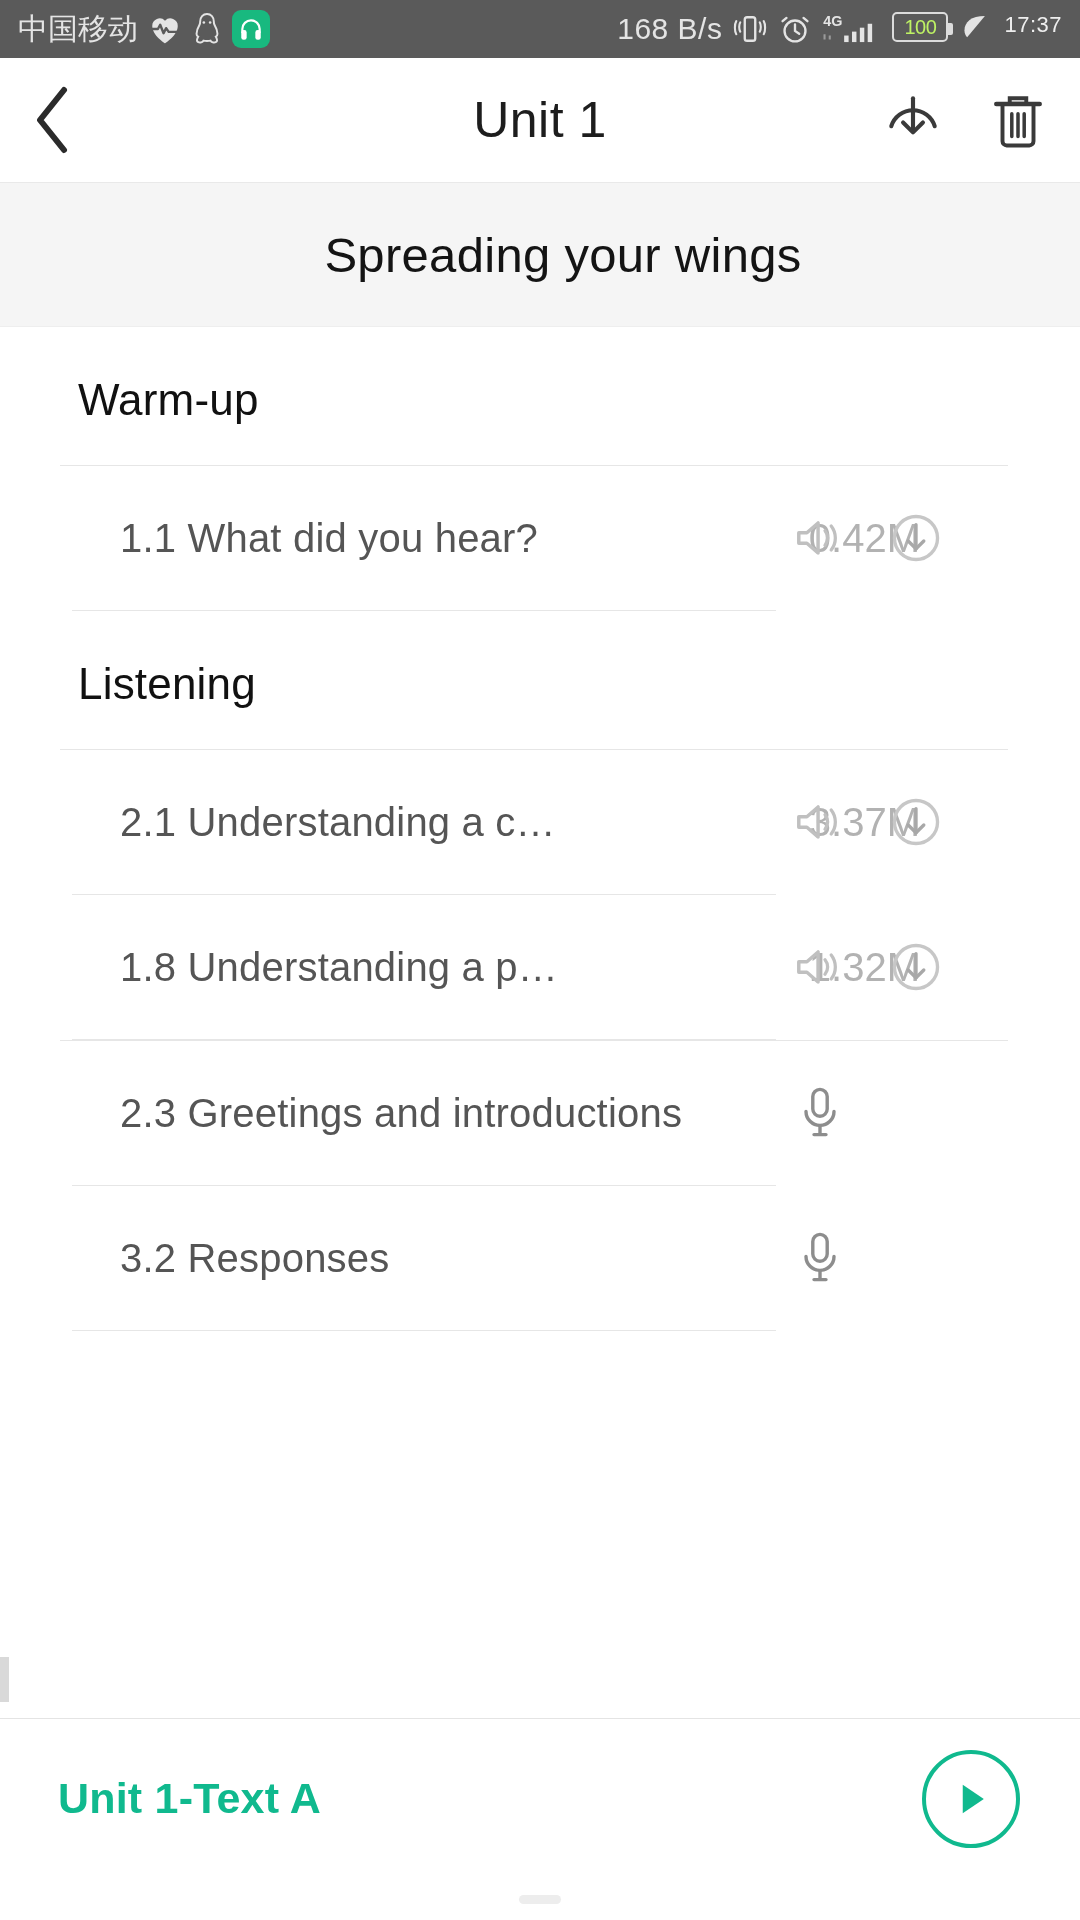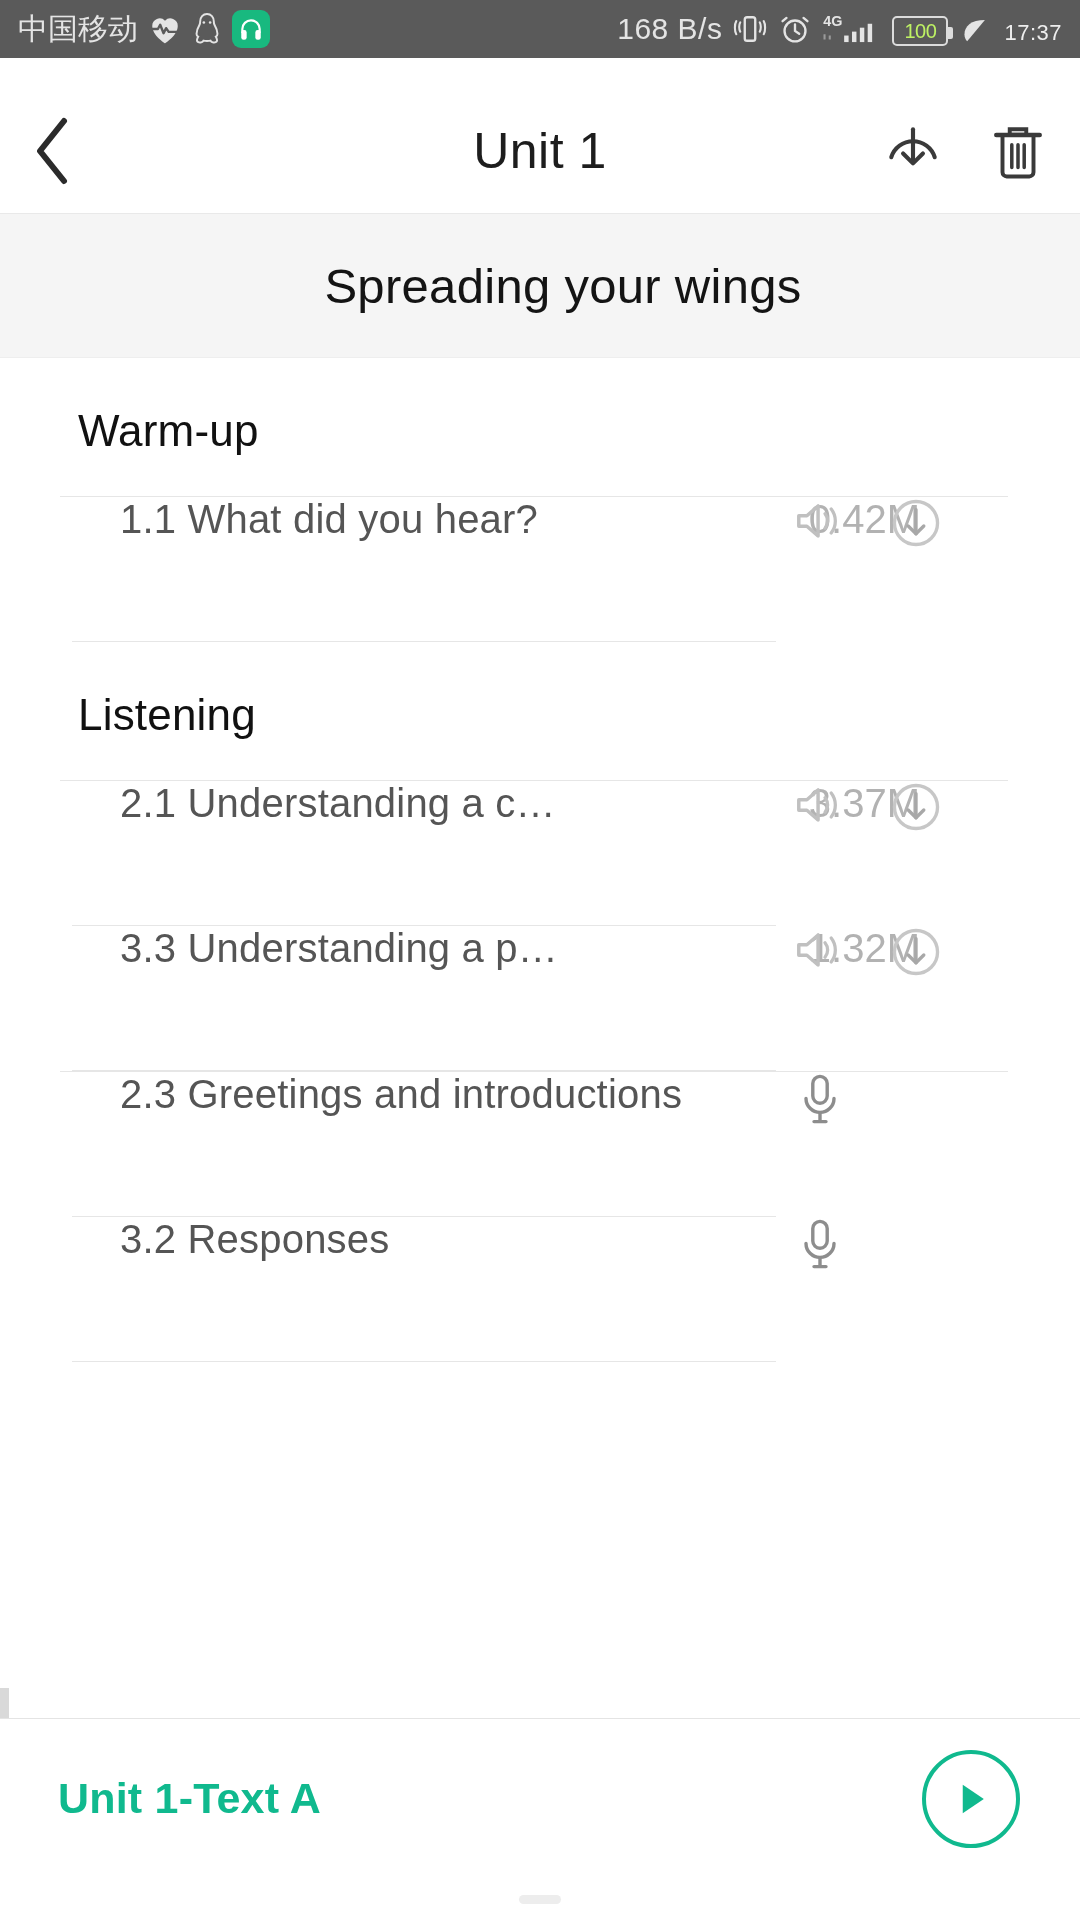--- a/index.html
+++ b/index.html
@@ -15,21 +15,21 @@
   .status-bar{
     height:58px; width:1080px;
     background:#5a5a5a;
     display:flex; align-items:center;
     padding:0 18px;
     color:#e8e8e8;
   }
   .sb-left{ display:flex; align-items:center; gap:10px; flex:0 0 auto;}
   .sb-carrier{ font-size:30px; letter-spacing:0px; color:#e4e4e4; font-family:Liberation Mono, monospace;}
   .sb-spacer{ flex:1 1 auto; }
-  .sb-right{ display:flex; align-items:flex-end; gap:11px; flex:0 0 auto;}
+  .sb-right{ display:flex; align-items:flex-start; gap:11px; flex:0 0 auto;}
   .sb-speed{ font-size:30px; color:#e4e4e4; letter-spacing:.5px;}
   .sb-time{ font-size:22px; color:#eeeeee; letter-spacing:.5px; margin-left:4px;}
   .icon-box{ display:inline-flex; align-items:center; justify-content:center; }
   .app-badge{
     width:38px;height:38px;border-radius:9px;background:#18b97f;
     display:inline-flex;align-items:center;justify-content:center;
   }
   .batt{
     position:relative;display:inline-flex;align-items:center;justify-content:center;
     width:56px;height:30px;border:2.5px solid #dcdcdc;border-radius:5px;
@@ -38,21 +38,20 @@
   .batt:after{
     content:"";position:absolute;right:-7px;top:9px;width:5px;height:12px;
     background:#dcdcdc;border-radius:0 2px 2px 0;
   }
 
   
   .app-bar{
     height:124px;width:1080px;background:#ffffff;
     display:flex;align-items:center;position:relative;
     padding:0 34px;
-    margin-top:31px;
   }
   .back-btn{ width:70px;height:84px;display:flex;align-items:center;justify-content:flex-start;}
   .app-title{
     position:absolute;left:0;right:0;text-align:center;
     font-size:50px;color:#1d1d1d;font-weight:400;letter-spacing:.5px;
     pointer-events:none;
   }
   .app-actions{ margin-left:auto;display:flex;align-items:center;gap:46px;z-index:2;}
 
   
@@ -79,21 +78,21 @@
   .row-label{
     font-size:40px;color:#555555;font-weight:400;letter-spacing:.2px;
     white-space:nowrap;overflow:hidden;
   }
   .row-size{
     font-size:40px;color:#b2b2b2;font-weight:400;
     position:absolute;left:640px;width:160px;text-align:right;
   }
   .row-ico-a{ position:absolute;left:672px;width:56px;display:flex;justify-content:center;}
   .row-ico-b{ position:absolute;left:768px;width:56px;display:flex;justify-content:center;}
-  .row-inner{ position:relative;width:100%;display:flex;height:144px;}
+  .row-inner{ position:relative;width:100%;display:flex;align-items:center;height:144px;}
 
   
   .scroll-hint{
     position:absolute;left:0;top:1330px;width:9px;height:45px;background:#d9d9d9;border-radius:0;
   }
 
   
   .player-bar{
     position:absolute;left:0;top:1718px;width:1080px;height:160px;
     background:#ffffff;border-top:1px solid #e4e4e4;
@@ -254,21 +253,21 @@
             <path d="M14 6.8v13" stroke="#a8a8a8" stroke-width="1.8" stroke-linecap="round"></path>
             <path d="M9.8 15.6 14 19.8l4.2-4.2" fill="none" stroke="#a8a8a8" stroke-width="1.8" stroke-linecap="round" stroke-linejoin="round"></path>
           </svg>
       </span>
     </div>
   </div>
   <div class="rule-inset"></div>
 
   <div class="row">
     <div class="row-inner">
-      <span class="row-label">3.3 Understanding a p…</span>
+      <span class="row-label">1.8 Understanding a p…</span>
       <span class="row-size">1.32M</span>
       <span class="row-ico-a">
         <svg width="54" height="48" viewBox="0 0 28 24">
             <path d="M3 9.3h4.2L13 4.2v15.6L7.2 14.7H3z" fill="none" stroke="#c0c0c0" stroke-width="1.8" stroke-linejoin="round"></path>
             <path d="M16.6 8.2a6 6 0 0 1 0 7.6" fill="none" stroke="#c0c0c0" stroke-width="1.7" stroke-linecap="round"></path>
             <path d="M19.8 5.8a10 10 0 0 1 0 12.4" fill="none" stroke="#c0c0c0" stroke-width="1.7" stroke-linecap="round"></path>
           </svg>
       </span>
       <span class="row-ico-b">
         <svg width="52" height="52" viewBox="0 0 28 28">

